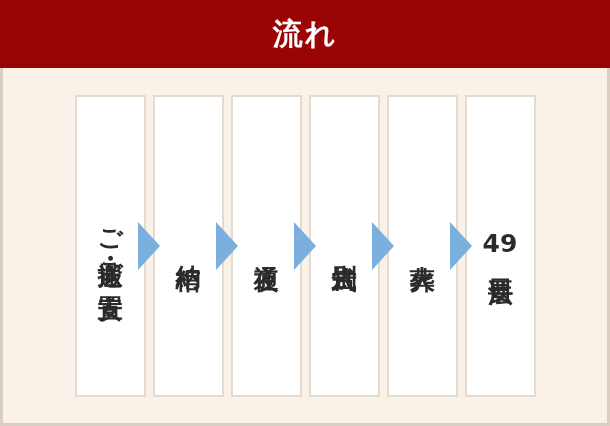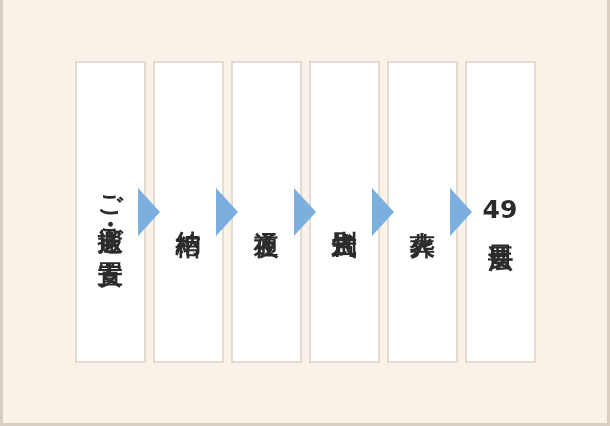--- a/index.html
+++ b/index.html
@@ -109,20 +109,23 @@
     border-style: solid;
     border-width: 24px 0 24px 22px;
     border-color: transparent transparent transparent #7bb0de;
   }
 </style>
 </head>
 <body>
 
 <div class="panel">
 
+  <div class="panel-header">
+    <div class="panel-title">流れ</div>
+  </div>
 
   <div class="flow-body">
     <div class="flow-track">
 
       <div class="step-card">
         <div class="step-label">ご搬送・ご安置</div>
       </div>
 
       <div class="step-gap">
         <span class="arrow"></span>

